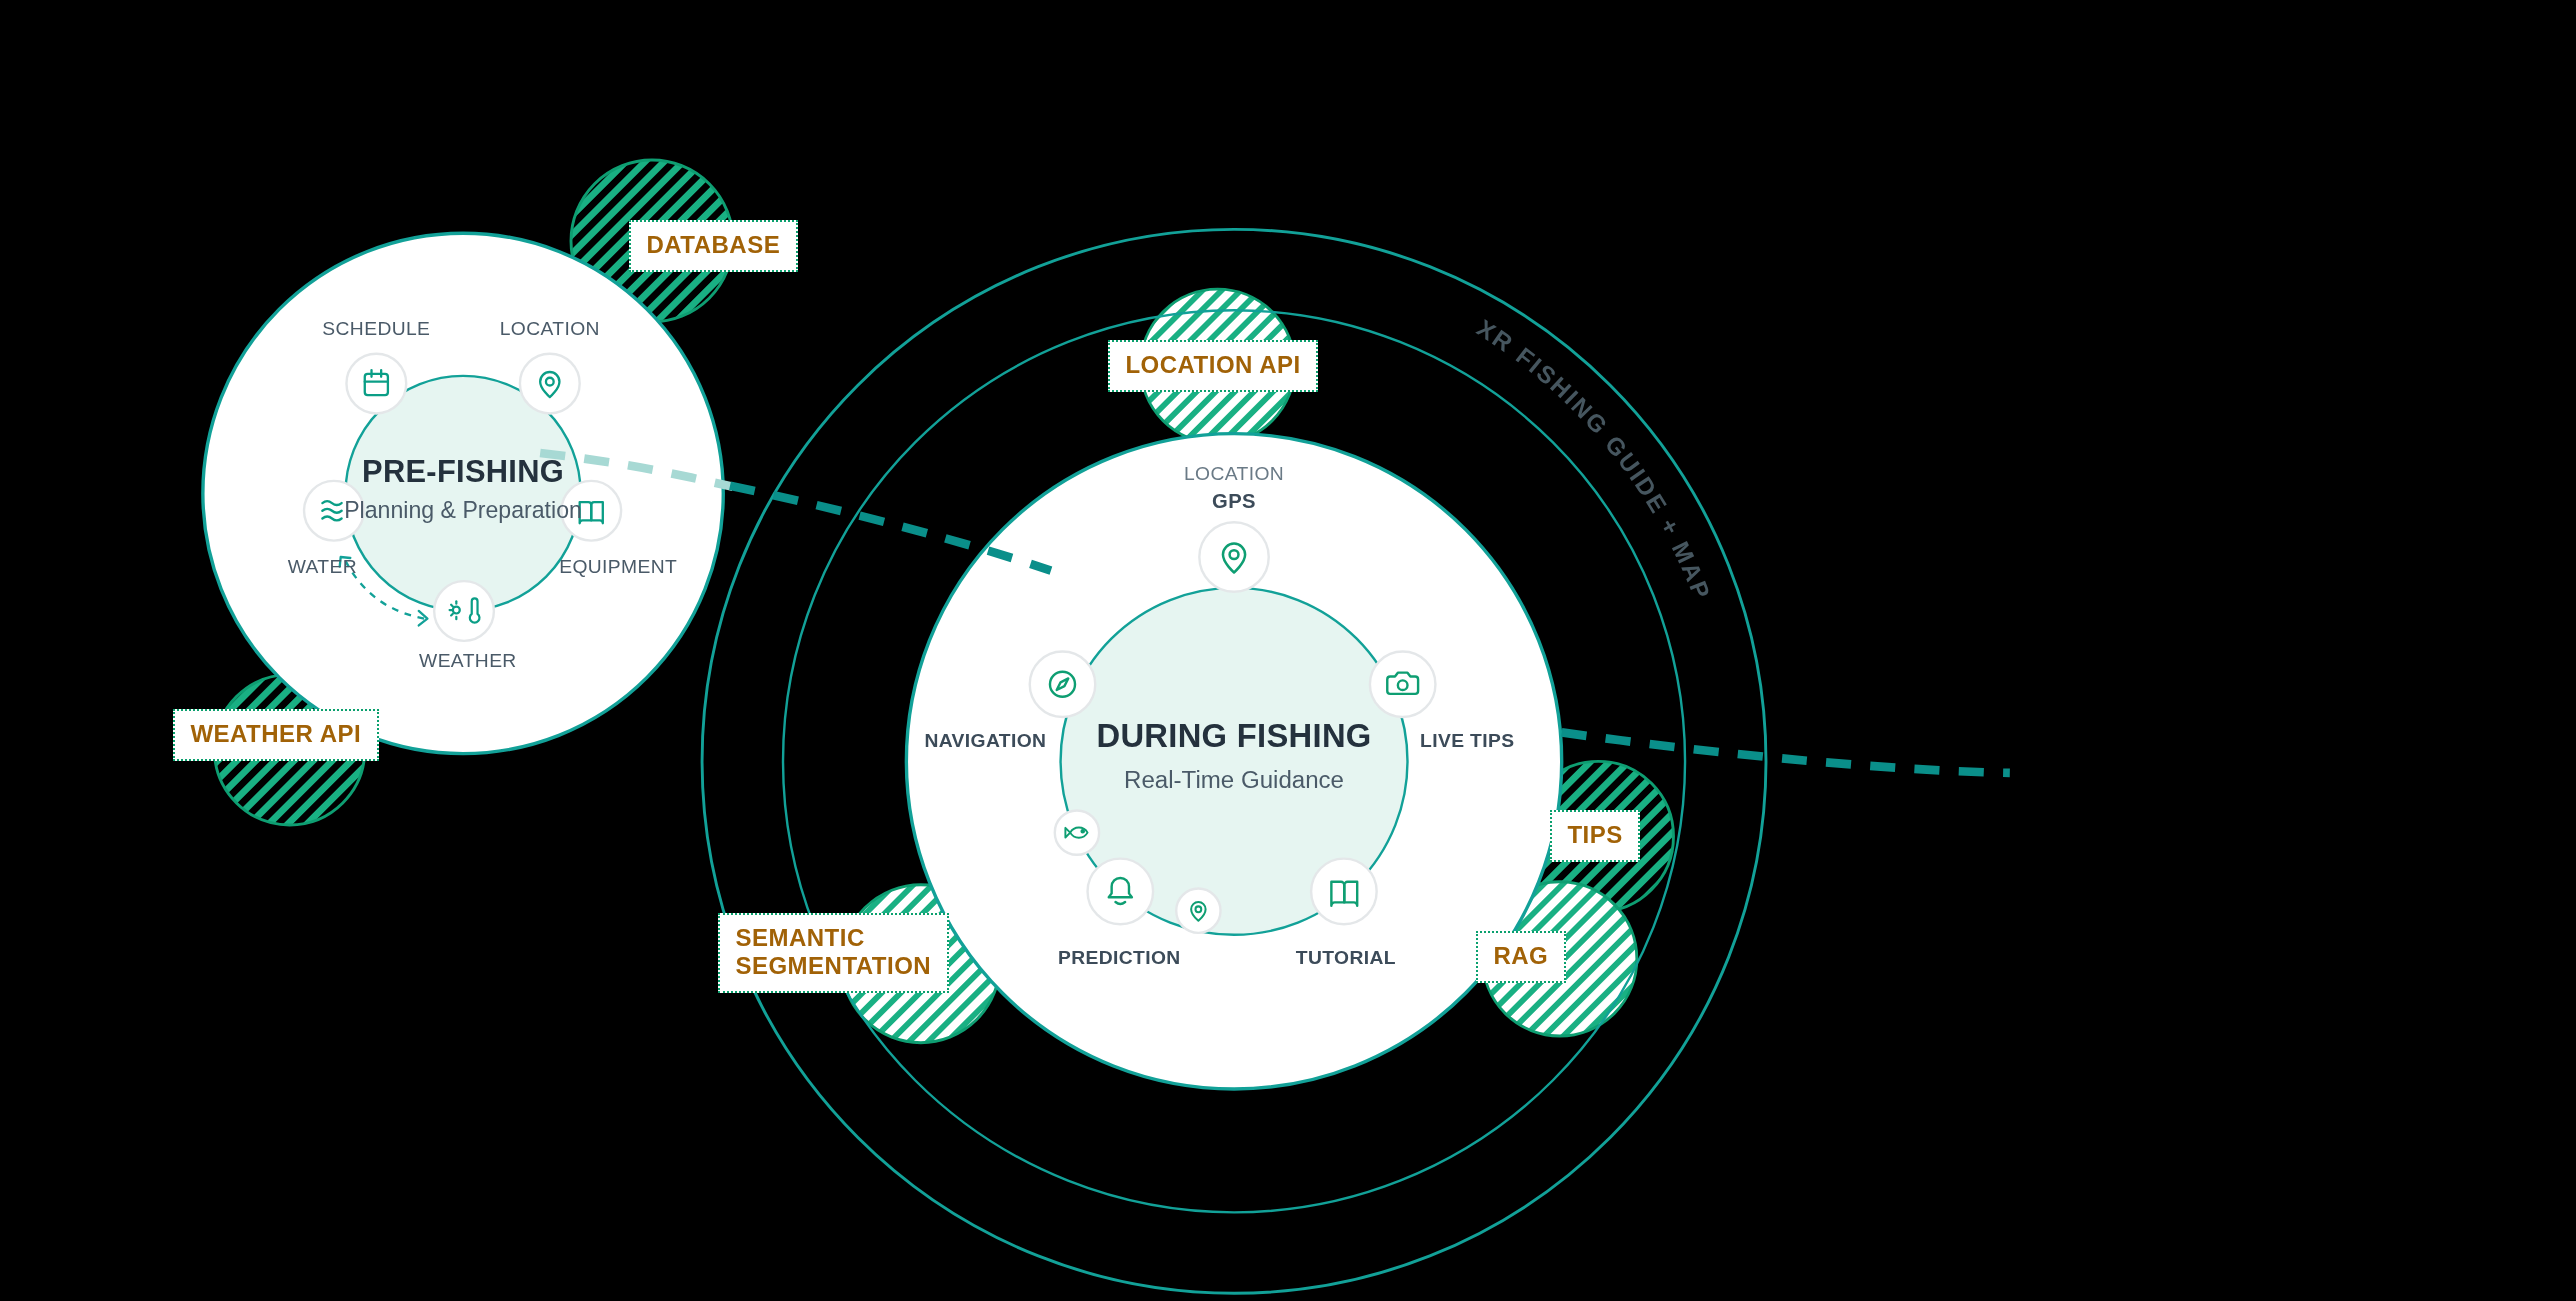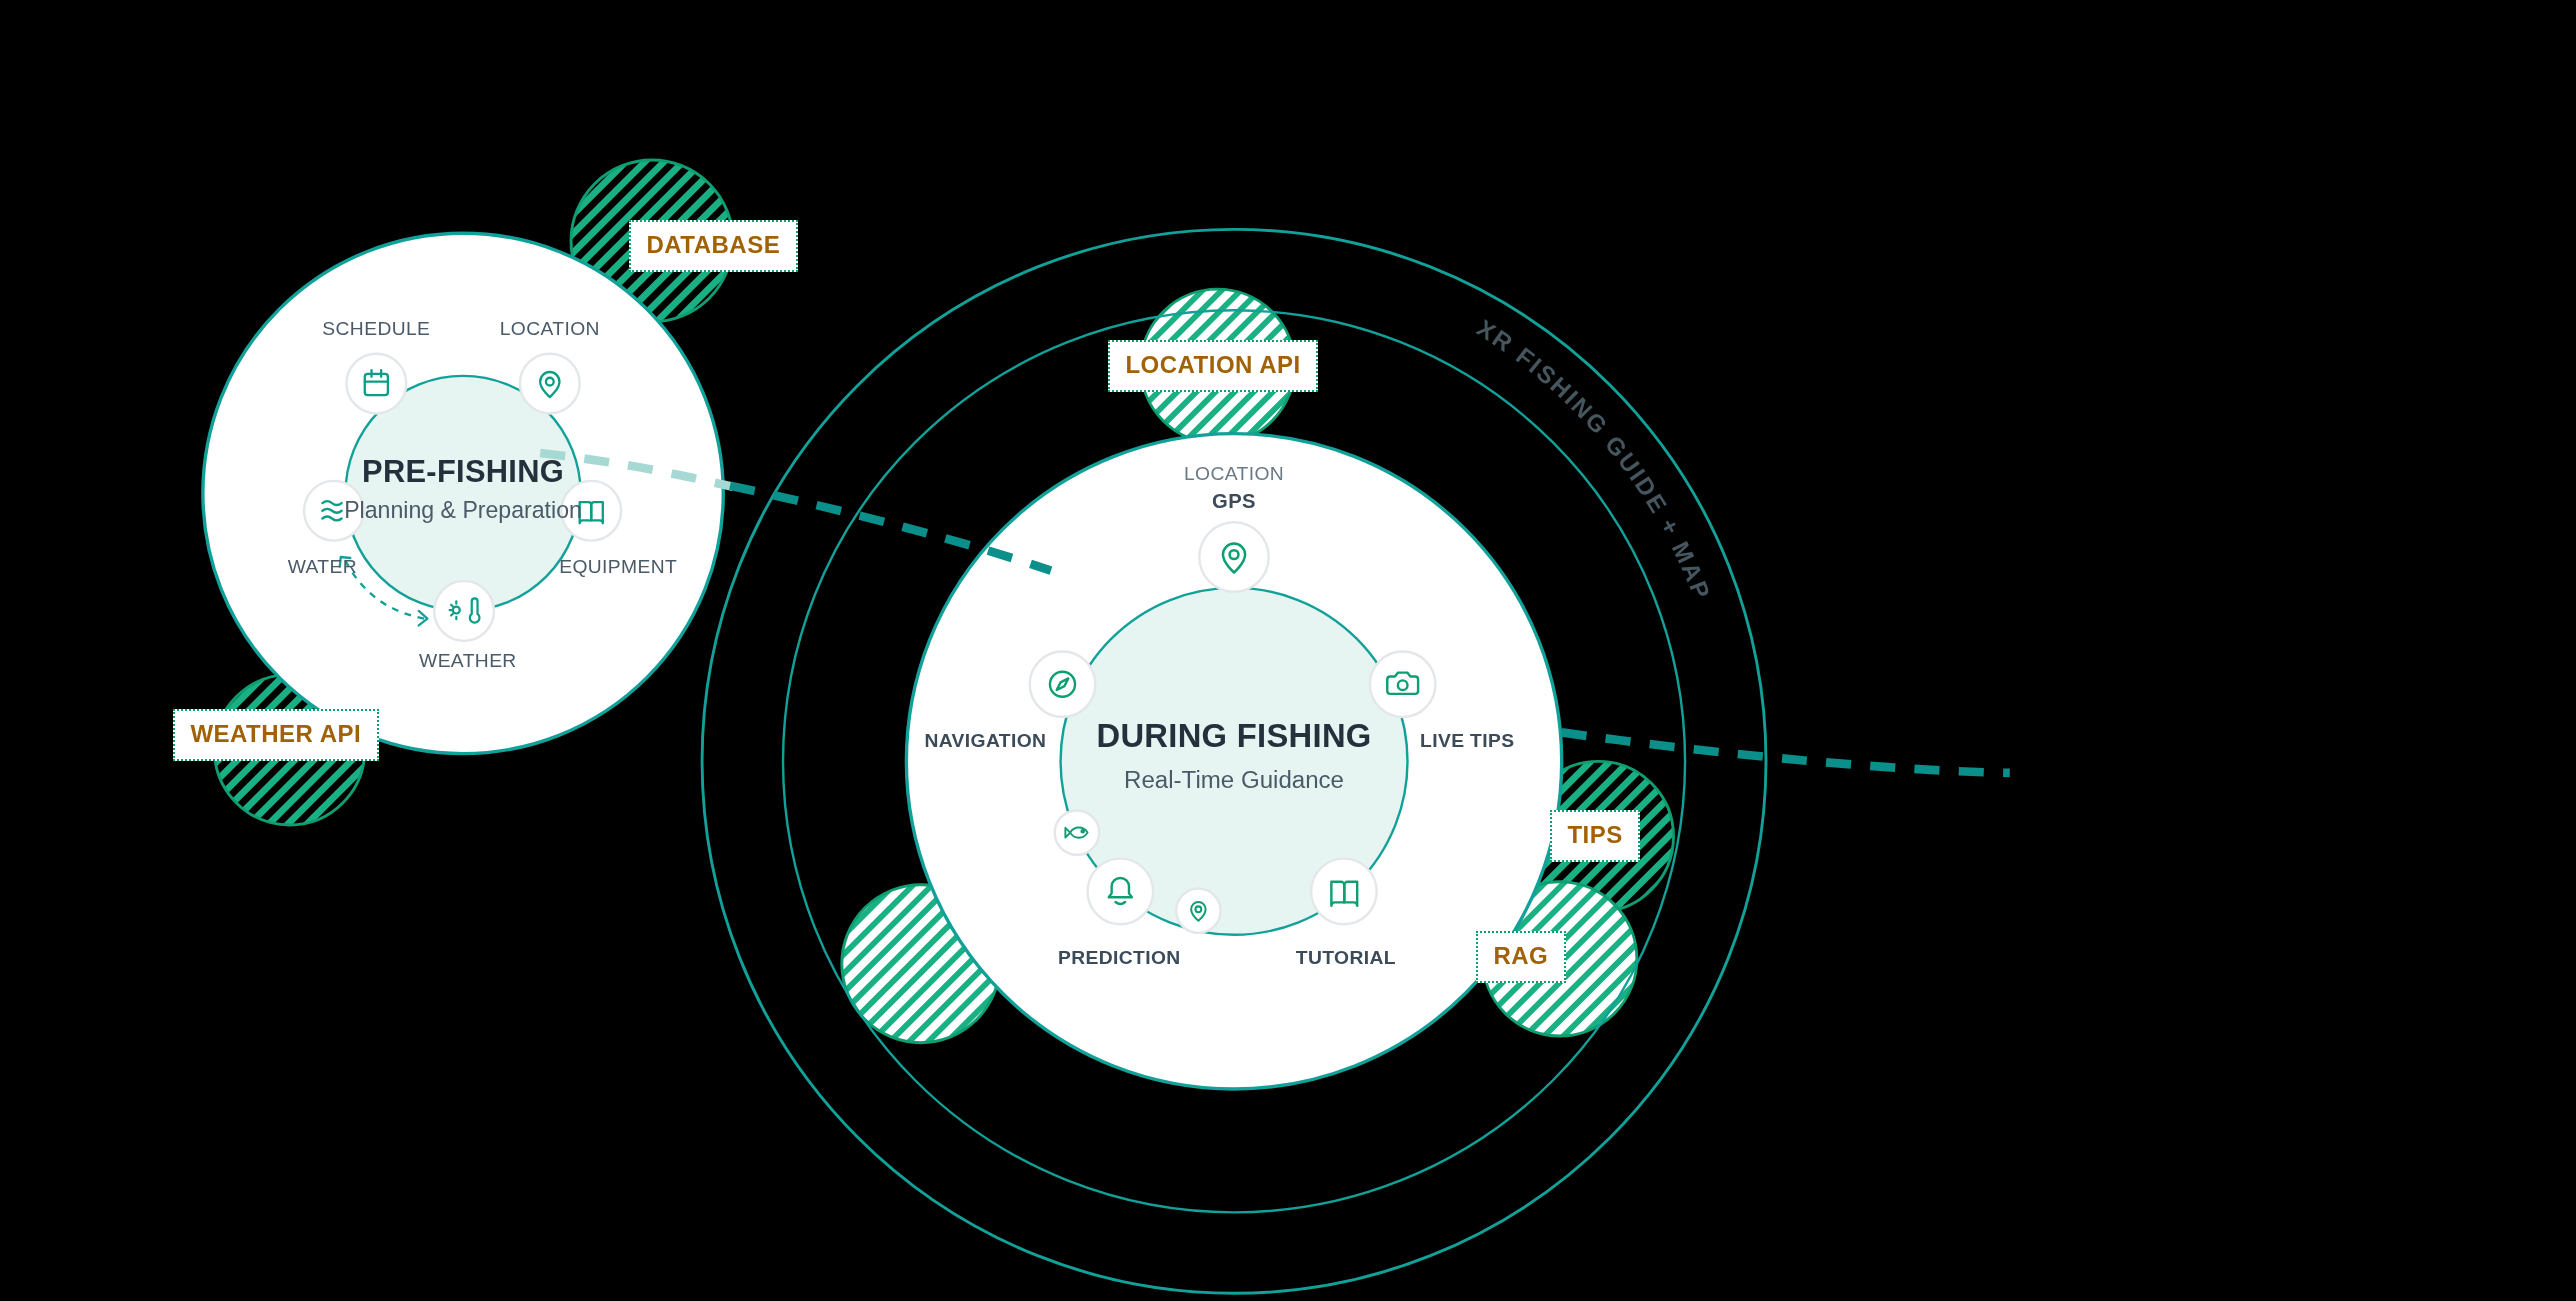--- a/index.html
+++ b/index.html
@@ -167,19 +167,21 @@
     <text x="1280" y="818" text-anchor="middle" font-family="Liberation Sans, sans-serif" font-size="25" fill="#4a5a68">Real-Time Guidance</text>
 
   </svg>
 
   <div class="badge" style="left:629px;top:220px;font-size:24px;">DATABASE</div>
 
   <div class="badge" style="left:133px;top:709px;font-size:24px;margin-left:40px;">WEATHER API</div>
 
   <div class="badge" style="left:1108px;top:340px;font-size:24px;">LOCATION API</div>
 
+  <div class="badge" style="left:718px;top:913px;font-size:24px;">SEMANTIC
+SEGMENTATION</div>
 
   <div class="badge" style="left:1550px;top:810px;font-size:24px;">TIPS</div>
 
   <div class="badge" style="left:1476px;top:931px;font-size:24px;">RAG</div>
 
 </div>
 
 
 </body></html>

